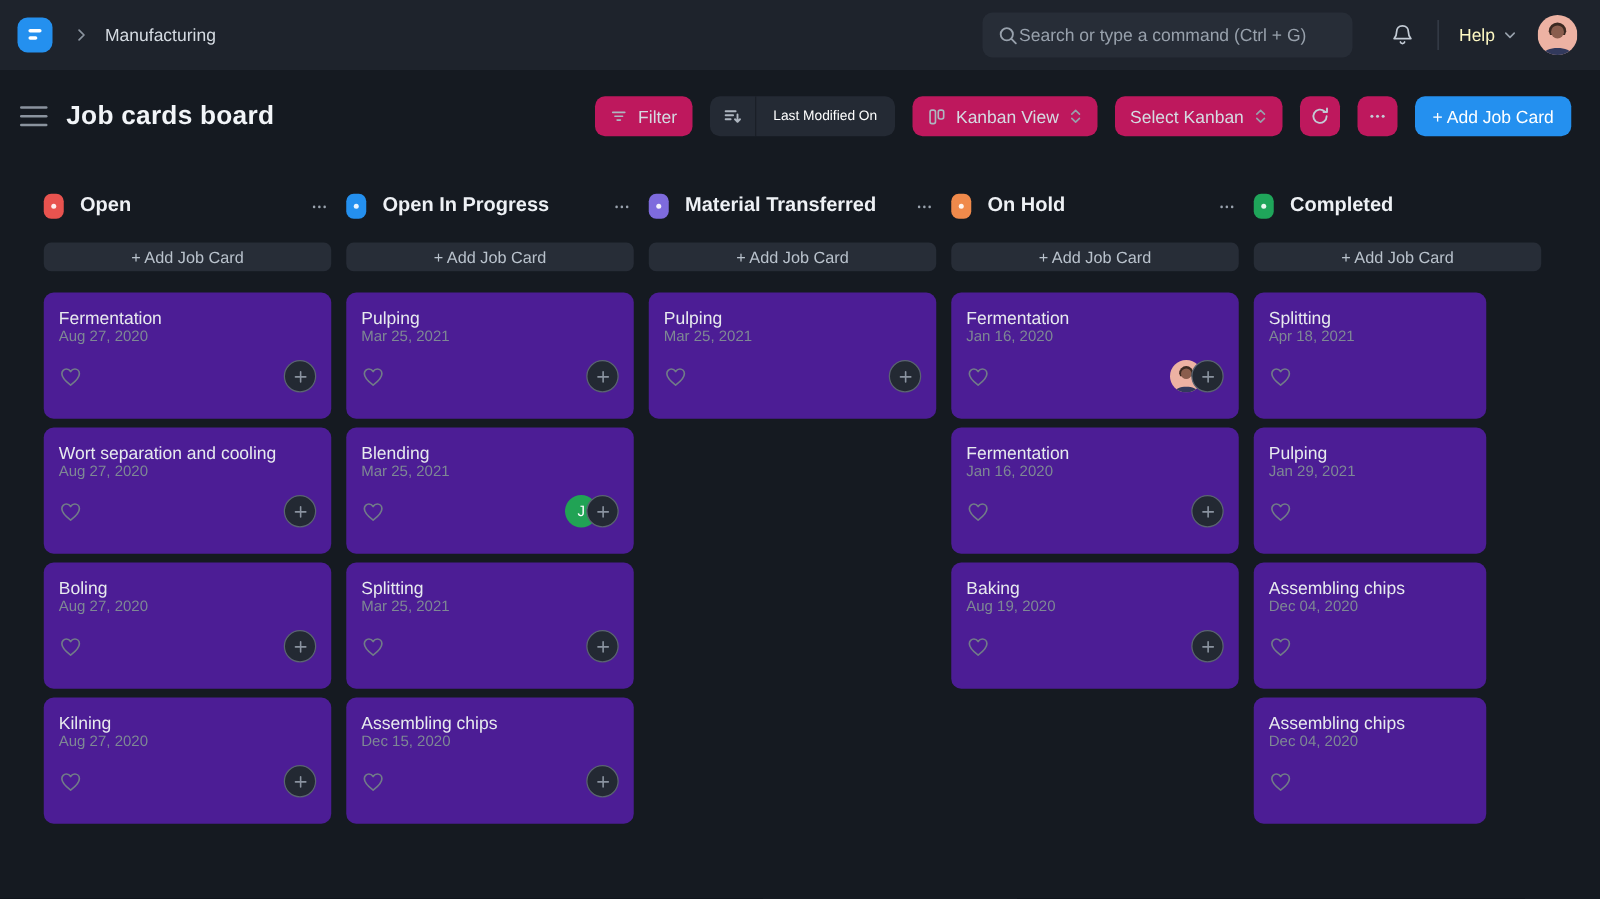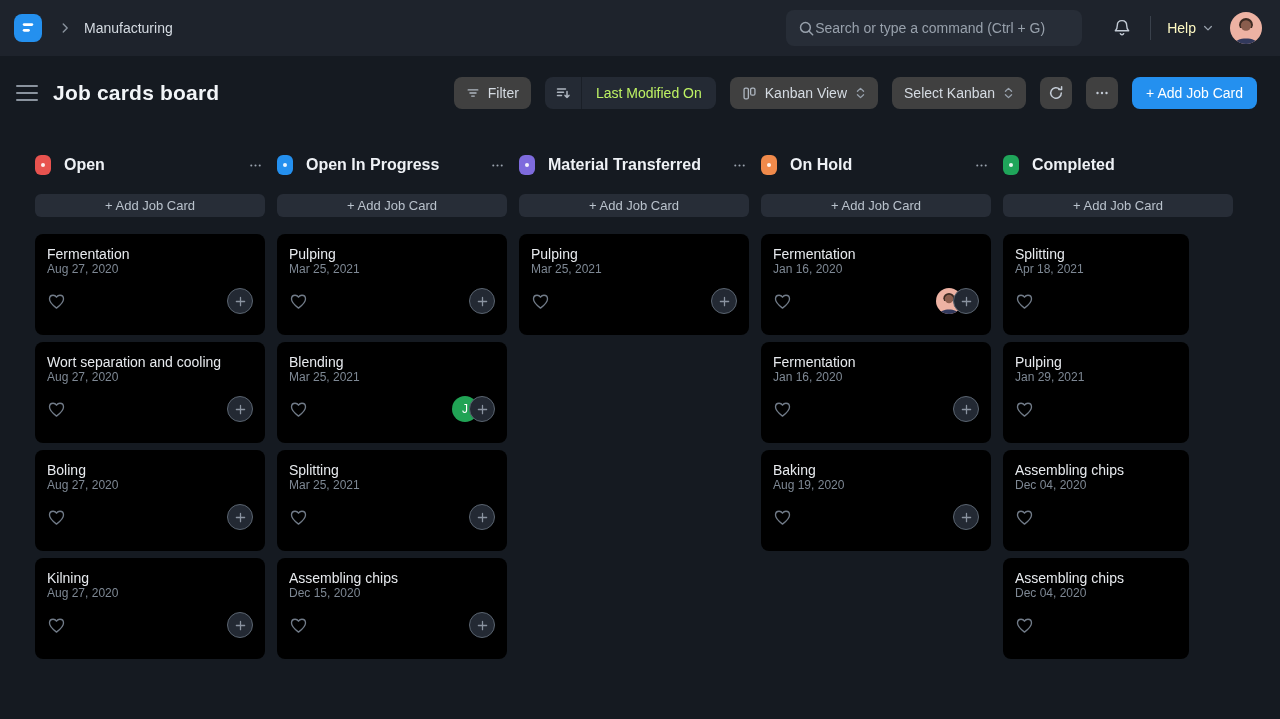--- a/index.html
+++ b/index.html
@@ -32,44 +32,44 @@
             flex-shrink:0; }
   .avatar svg { display:block; width:100%; height:100%; }
   
   .toolbar { height:60px; display:flex; align-items:center; padding:14px 23px 0 16px; }
   .hamburger { width:22px; height:16px; display:flex; flex-direction:column;
                justify-content:space-between; background:none; border:none; cursor:pointer; }
   .hamburger span { display:block; height:2px; border-radius:1px; background:#8a939e; }
   .page-title { font-size:21px; font-weight:700; color:#f2f5f8; margin-left:15px;
                 letter-spacing:.2px; }
   .toolbar-right { margin-left:auto; display:flex; align-items:center; gap:14px; }
-  .tbtn { height:32px; background:#404040; border:none; border-radius:8px;
+  .tbtn { height:32px; background:#be185d; border:none; border-radius:8px;
           color:#d5dbe2; font-size:14px; font-family:inherit; display:flex;
           align-items:center; gap:8px; padding:0 12px; cursor:pointer; white-space:nowrap; }
   .tbtn.square { width:32px; padding:0; justify-content:center; }
   .sort-group { display:flex; height:32px; background:#242a34; border-radius:8px; overflow:hidden; }
-  .sort-group .seg { background:none; border:none; color:#bef264; font-size:14px;
+  .sort-group .seg { background:none; border:none; color:#ffffff; font-size:11px;
           font-family:inherit; display:flex; align-items:center; padding:0 14px; cursor:pointer; }
   .sort-group .seg.icon-seg { padding:0 10px; border-right:1px solid #1a1f27; }
   .tbtn.primary { background:#2490ef; color:#fff; padding:0 14px; font-weight:400; }
   
   .board { display:flex; gap:12px; padding:37px 0 0 35px; align-items:flex-start; }
   .column { width:230px; flex-shrink:0; }
   .col-header { display:flex; align-items:center; height:24px; }
   .indicator { width:16px; height:20px; border-radius:6px; position:relative; flex-shrink:0; }
   .indicator .dot { position:absolute; left:50%; top:50%; width:4px; height:4px;
                     margin:-2px 0 0 -2px; border-radius:50%; background:rgba(255,255,255,.9); }
   .col-title { margin-left:13px; font-size:16px; font-weight:700; color:#eef1f5; white-space:nowrap; }
   .col-menu { margin-left:auto; background:none; border:none; cursor:pointer;
               display:flex; padding:2px; }
   .add-card { display:block; margin-top:17px; width:100%; height:23px; background:#272d37;
               border:none; border-radius:6px; color:#b9c2cc; font-size:13px;
               font-family:inherit; cursor:pointer; }
   .cards { margin-top:17px; display:flex; flex-direction:column; gap:7px; }
-  .card { background:#000000; border-radius:8px; padding:12px 12px 10px; height:101px;
+  .card { background:#4c1d95; border-radius:8px; padding:12px 12px 10px; height:101px;
           cursor:pointer; }
   .column.narrow .card { width:186px; }
   .card-title { font-size:14px; font-weight:500; color:#e7eaee; white-space:nowrap; }
   .card-date { margin-top:0; font-size:12px; color:#7e8894; }
   .card-footer { margin-top:12px; display:flex; align-items:center;
                  justify-content:space-between; min-height:26px; }
   .heart { background:none; border:none; cursor:pointer; display:flex; padding:0; }
   .foot-right { display:flex; align-items:center; }
   .assignee { width:26px; height:26px; border-radius:50%; margin-right:-9px;
               display:flex; align-items:center; justify-content:center; overflow:hidden;

